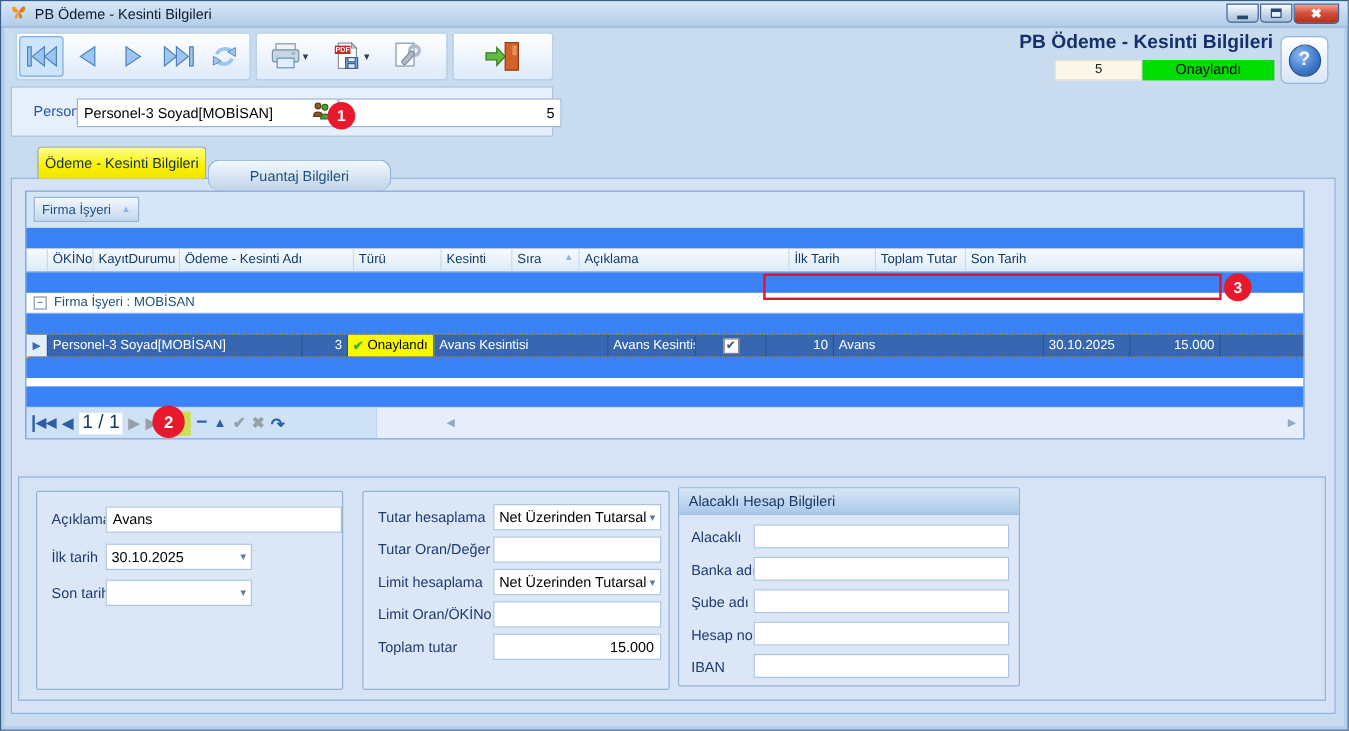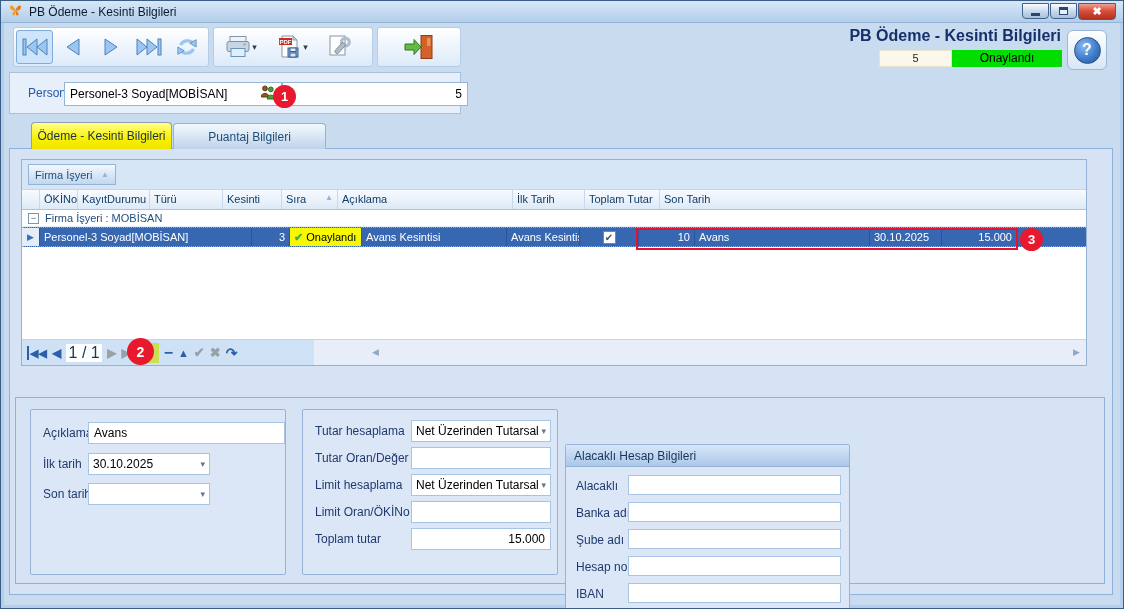--- a/index.html
+++ b/index.html
@@ -56,21 +56,21 @@
          border:1px solid #95b3d7; border-bottom:none; border-radius:4px 4px 0 0; cursor:pointer;
          color:#1f4e79; }
   .tab.active-yellow { background:linear-gradient(#ffff8a,#f9f000 60%,#efe400); color:#17304f;
                        border-color:#8f9fae; z-index:4; }
   .tab.active-white { background:linear-gradient(#ffffff,#e9f1fa); z-index:4; color:#17304f; }
   .tab.inactive { background:linear-gradient(#f3f9fe,#bed3ea); z-index:2; }
   .main-panel { position:absolute; left:8px; top:147px; width:1104px; height:447px;
                 border:1px solid #8eb2d9; background:#d5e3f4; z-index:1; }
   
   .grid { position:absolute; left:20px; top:158px; width:1066px; height:207px;
-          border:1px solid #93b2d6; background:#5eead4; display:flex; flex-direction:column; z-index:2; }
+          border:1px solid #93b2d6; background:#3b82f6; display:flex; flex-direction:column; z-index:2;gap:17px; }
   .groupbar { height:30px; background:#d7e6f6; border-bottom:1px solid #c2d5ea; position:relative; }
   .groupbtn { position:absolute; left:6px; top:4px; width:88px; height:21px;
               background:linear-gradient(#f2f8fe,#c2d7ee); border:1px solid #95b3d7;
               display:flex; align-items:center; justify-content:space-between; padding:0 6px;
               font-size:11px; color:#1f4e79; cursor:pointer; }
   .sort-asc { font-size:8px; color:#8cb6e0; }
   .ghead { display:flex; height:20px; background:linear-gradient(#f8fbff,#dde9f7);
            border-bottom:1px solid #aac4de; font-size:11px; color:#123c66; }
   .ghead .cell { border-right:1px solid #c9d9eb; padding:3px 4px 0 4px; white-space:nowrap;
                  overflow:hidden; cursor:pointer; }
@@ -239,37 +239,38 @@
       </span>
     </div>
     <div class="pinput" style="left:272px; width:186px; justify-content:flex-end;">
       <span>5</span>
     </div>
   </div>
 
   <div class="tab active-yellow" style="left:30px; top:121px; width:141px; height:27px;">
     <span>Ödeme - Kesinti Bilgileri</span>
   </div>
-  <div class="tab inactive" style="left:172px; top:122px; width:153px; height:26px;">
+  <div class="tab inactive" style="left:172px; top:132px; width:153px; height:26px;border-radius:10px;">
     <span>Puantaj Bilgileri</span>
   </div>
 
   <div class="main-panel"></div>
 
   <div class="grid">
     <div class="groupbar">
       <div class="groupbtn">
         <span>Firma İşyeri</span>
         <span class="sort-asc">▲</span>
       </div>
     </div>
     <div class="ghead">
       <div class="cell" style="width:18px;"></div>
       <div class="cell" style="width:38px;">ÖKİNo</div>
       <div class="cell" style="width:72px;">KayıtDurumu</div>
+      <div class="cell" style="width:145px;">Ödeme - Kesinti Adı</div>
       <div class="cell" style="width:73px;">Türü</div>
       <div class="cell" style="width:59px;">Kesinti</div>
       <div class="cell" style="width:56px; display:flex; justify-content:space-between;">
         <span>Sıra</span>
         <span class="sort-asc">▲</span>
       </div>
       <div class="cell" style="width:175px;">Açıklama</div>
       <div class="cell" style="width:72px;">İlk Tarih</div>
       <div class="cell" style="width:75px;">Toplam Tutar</div>
       <div class="cell" style="flex:1; border-right:none;">Son Tarih</div>
@@ -351,21 +352,21 @@
       <div class="combo" style="left:108px; top:64px; width:140px; height:22px;">
         <span>Net Üzerinden Tutarsal</span>
         <span class="dd">▾</span>
       </div>
       <span class="flabel" style="left:12px; top:95px;">Limit Oran/ÖKİNo</span>
       <input class="field-input" style="position: absolute; left: 108px; top: 91px; width: 140px; height: 22px;" value="">
       <span class="flabel" style="left:12px; top:122px;">Toplam tutar</span>
       <input class="field-input" style="position: absolute; left: 108px; top: 118px; width: 140px; height: 22px; text-align: right;" value="15.000">
     </div>
 
-    <div class="gbox" style="left:549px; top:8px; width:285px; height:166px;margin-top:38px;">
+    <div class="gbox" style="left:549px; top:8px; width:285px; height:166px;">
       <div class="boxheader">Alacaklı Hesap Bilgileri</div>
       <span class="flabel" style="left:10px; top:34px;">Alacaklı</span>
       <input class="field-input" style="position: absolute; left: 62px; top: 30px; width: 213px; height: 20px;" value="">
       <span class="flabel" style="left:10px; top:61px;">Banka adı</span>
       <input class="field-input" style="position: absolute; left: 62px; top: 57px; width: 213px; height: 20px;" value="">
       <span class="flabel" style="left:10px; top:88px;">Şube adı</span>
       <input class="field-input" style="position: absolute; left: 62px; top: 84px; width: 213px; height: 20px;" value="">
       <span class="flabel" style="left:10px; top:115px;">Hesap no</span>
       <input class="field-input" style="position: absolute; left: 62px; top: 111px; width: 213px; height: 20px;" value="">
       <span class="flabel" style="left:10px; top:142px;">IBAN</span>

